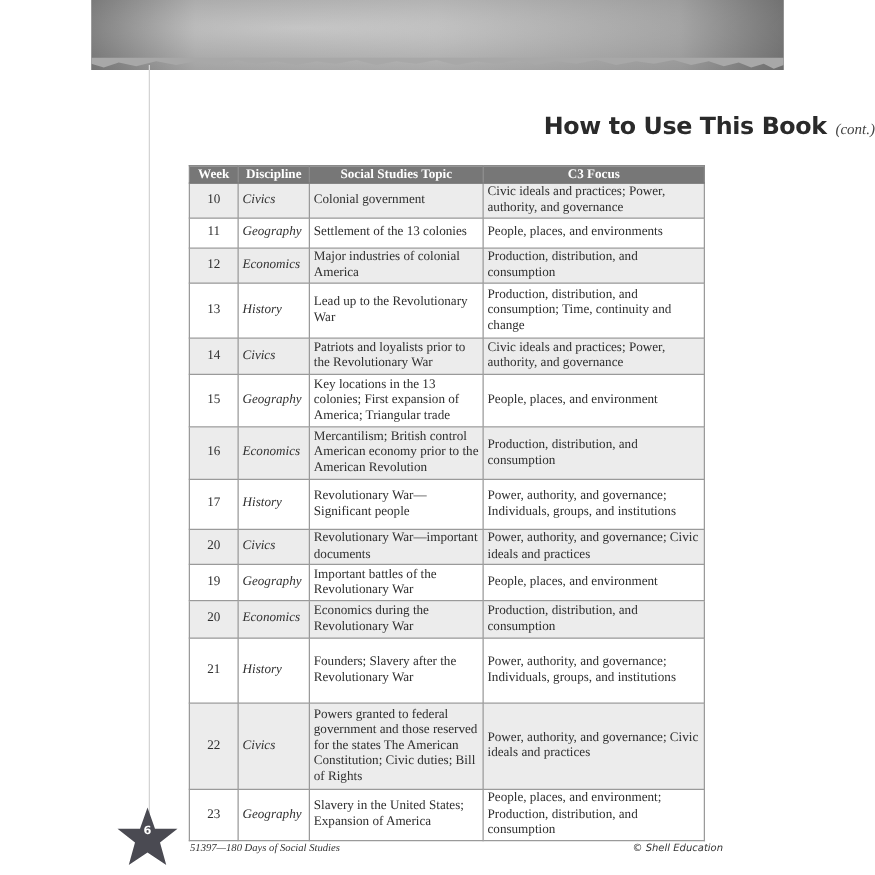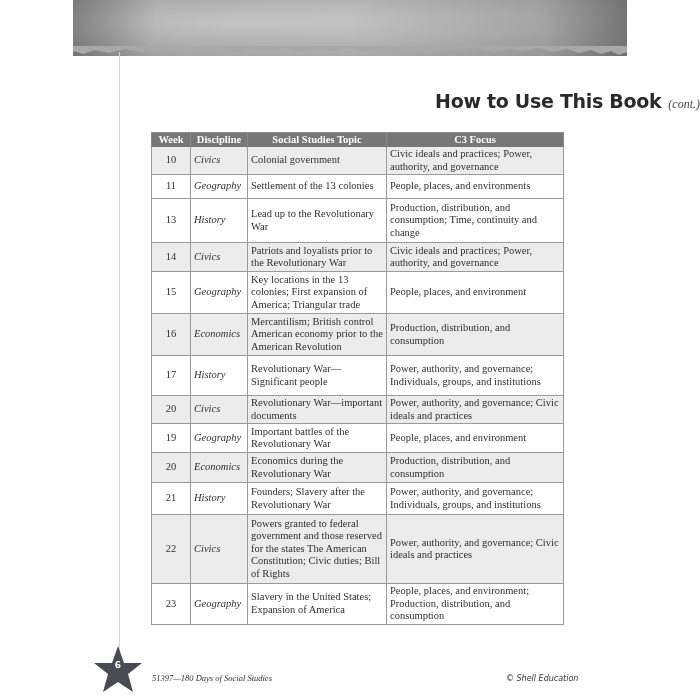--- a/index.html
+++ b/index.html
@@ -54,20 +54,26 @@
       <td class="disc">Civics</td>
       <td class="topic">Colonial government</td>
       <td>Civic ideals and practices; Power, authority, and governance</td>
     </tr>
     <tr style="height:24px">
       <td class="wk">11</td>
       <td class="disc">Geography</td>
       <td class="topic">Settlement of the 13 colonies</td>
       <td>People, places, and environments</td>
     </tr>
+    <tr class="shade" style="height:28px">
+      <td class="wk">12</td>
+      <td class="disc">Economics</td>
+      <td class="topic">Major industries of colonial America</td>
+      <td>Production, distribution, and consumption</td>
+    </tr>
     <tr style="height:44px">
       <td class="wk">13</td>
       <td class="disc">History</td>
       <td class="topic">Lead up to the Revolutionary War</td>
       <td>Production, distribution, and consumption; Time, continuity and change</td>
     </tr>
     <tr class="shade" style="height:29px">
       <td class="wk">14</td>
       <td class="disc">Civics</td>
       <td class="topic">Patriots and loyalists prior to the Revolutionary War</td>
@@ -102,21 +108,21 @@
       <td class="disc">Geography</td>
       <td class="topic">Important battles of the Revolutionary War</td>
       <td>People, places, and environment</td>
     </tr>
     <tr class="shade" style="height:30px">
       <td class="wk">20</td>
       <td class="disc">Economics</td>
       <td class="topic">Economics during the Revolutionary War</td>
       <td>Production, distribution, and consumption</td>
     </tr>
-    <tr style="height:32px">
+    <tr style="height:52px">
       <td class="wk">21</td>
       <td class="disc">History</td>
       <td class="topic">Founders; Slavery after the Revolutionary War</td>
       <td>Power, authority, and governance; Individuals, groups, and institutions</td>
     </tr>
     <tr class="shade" style="height:69px">
       <td class="wk">22</td>
       <td class="disc">Civics</td>
       <td class="topic">Powers granted to federal government and those reserved for the states The American Constitution; Civic duties; Bill of Rights</td>
       <td>Power, authority, and governance; Civic ideals and practices</td>

